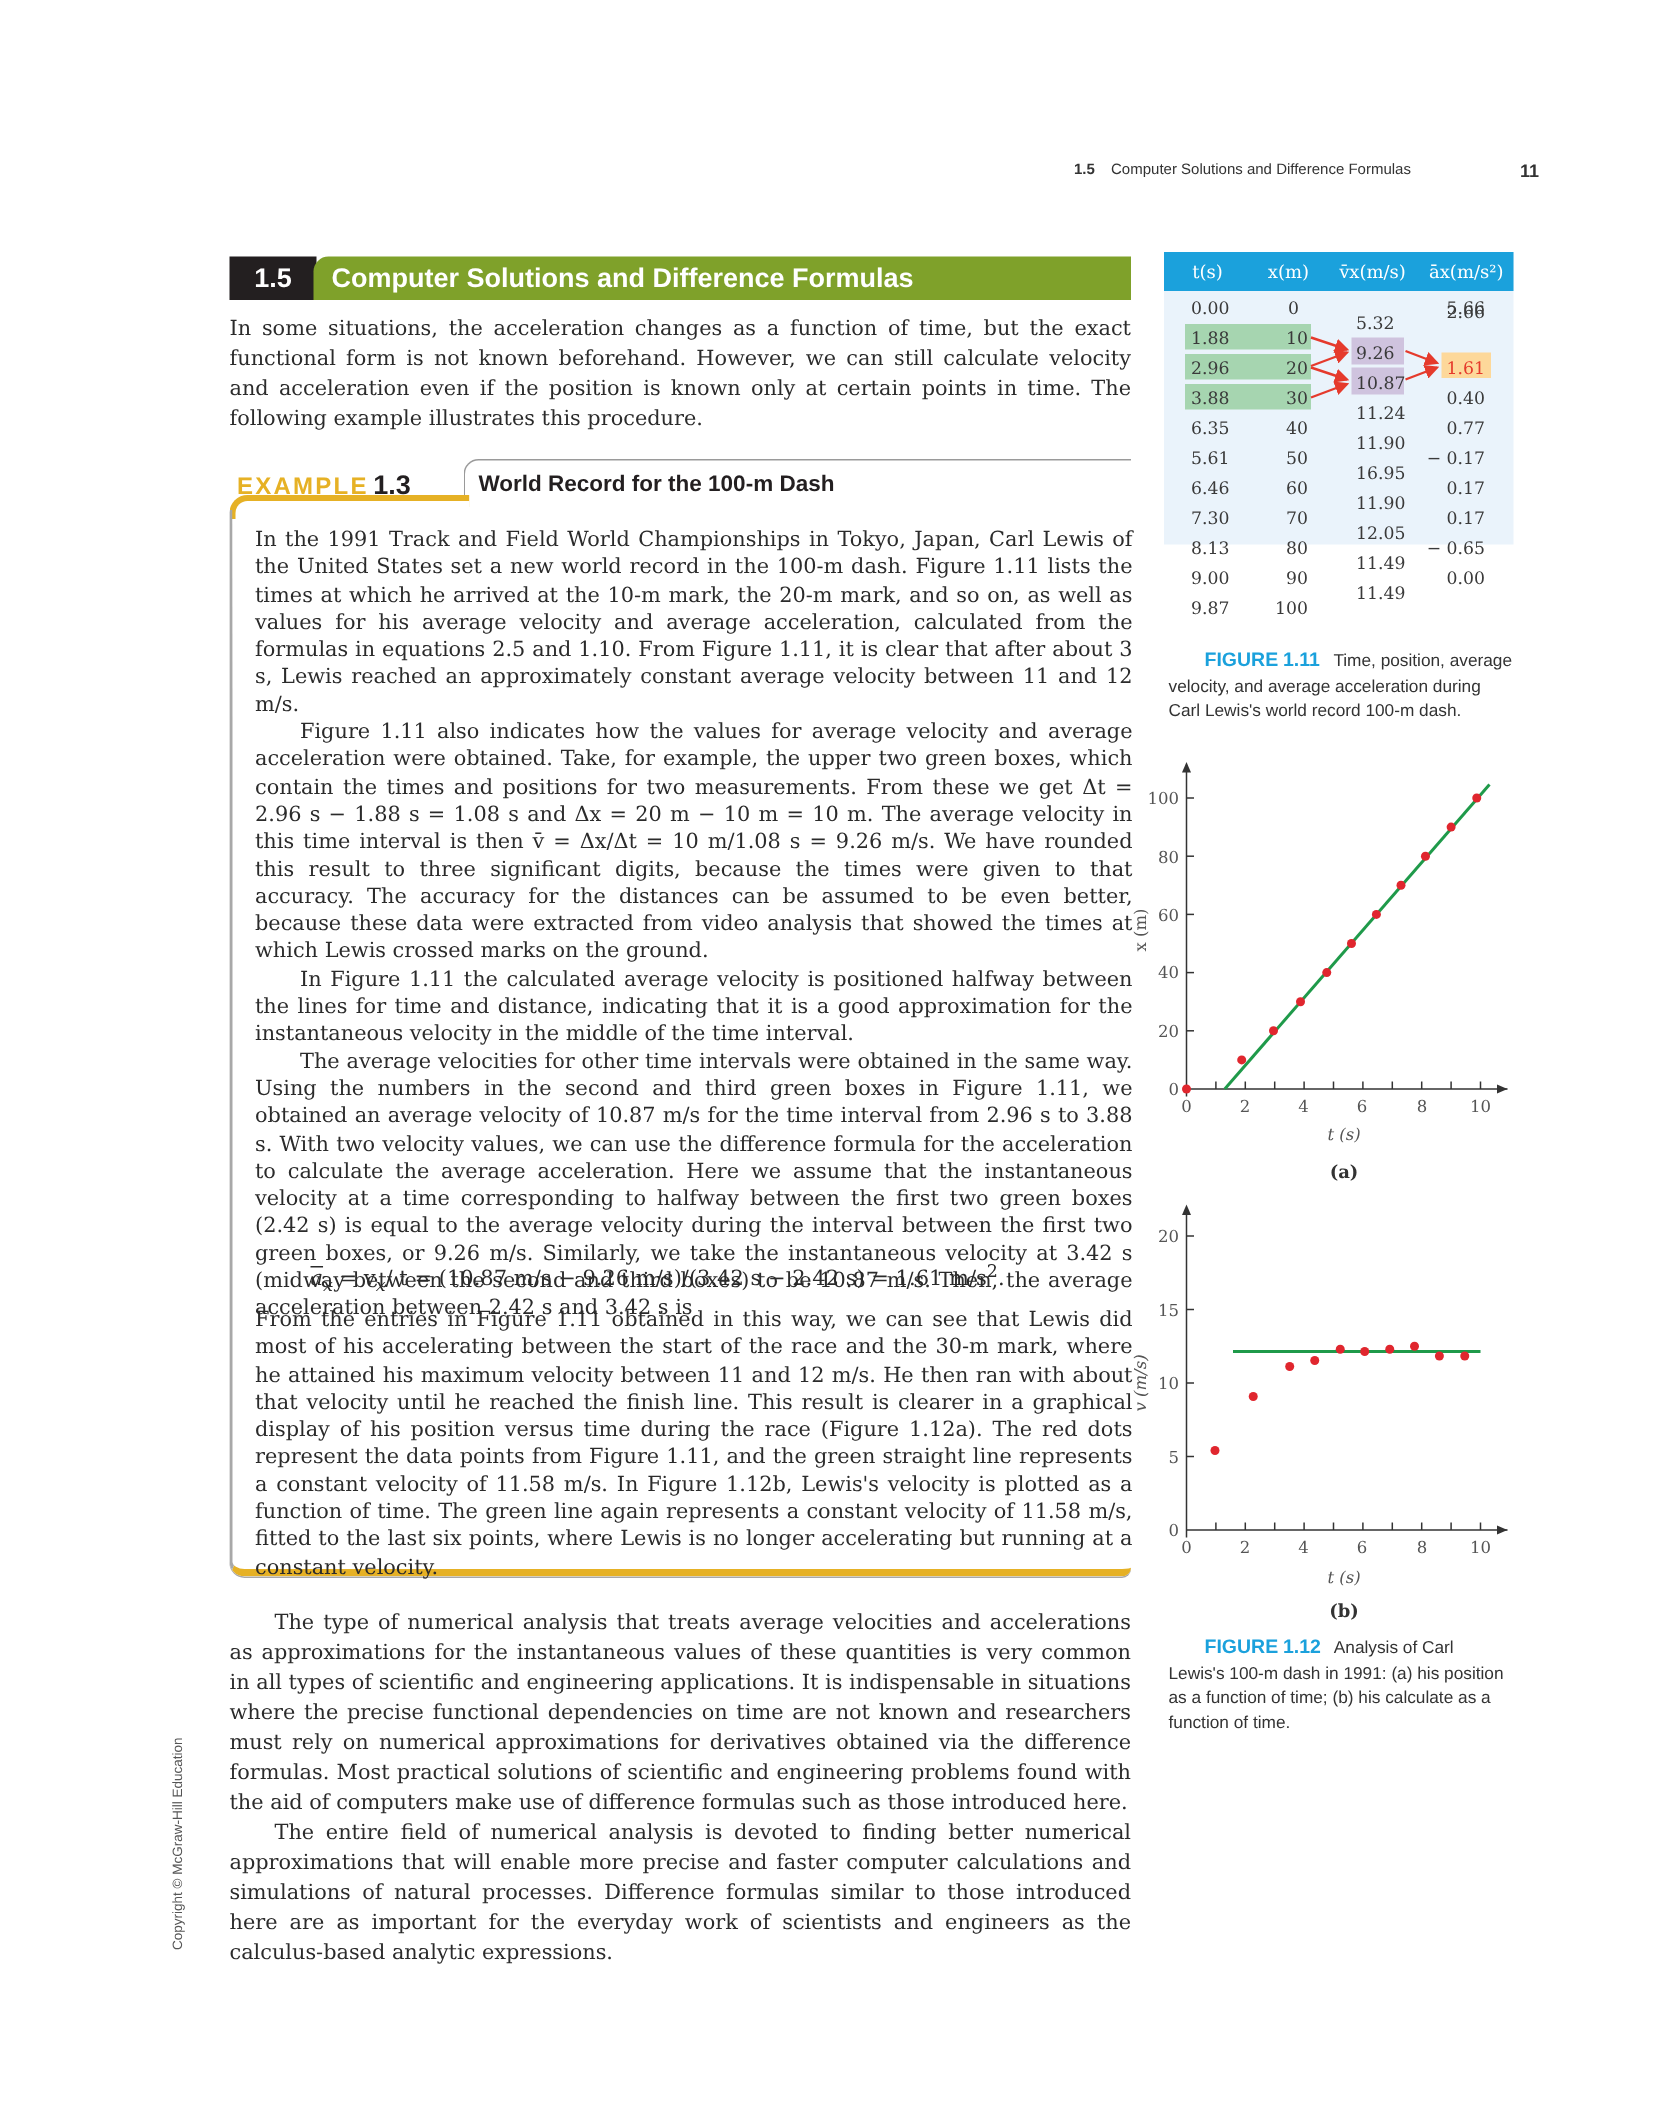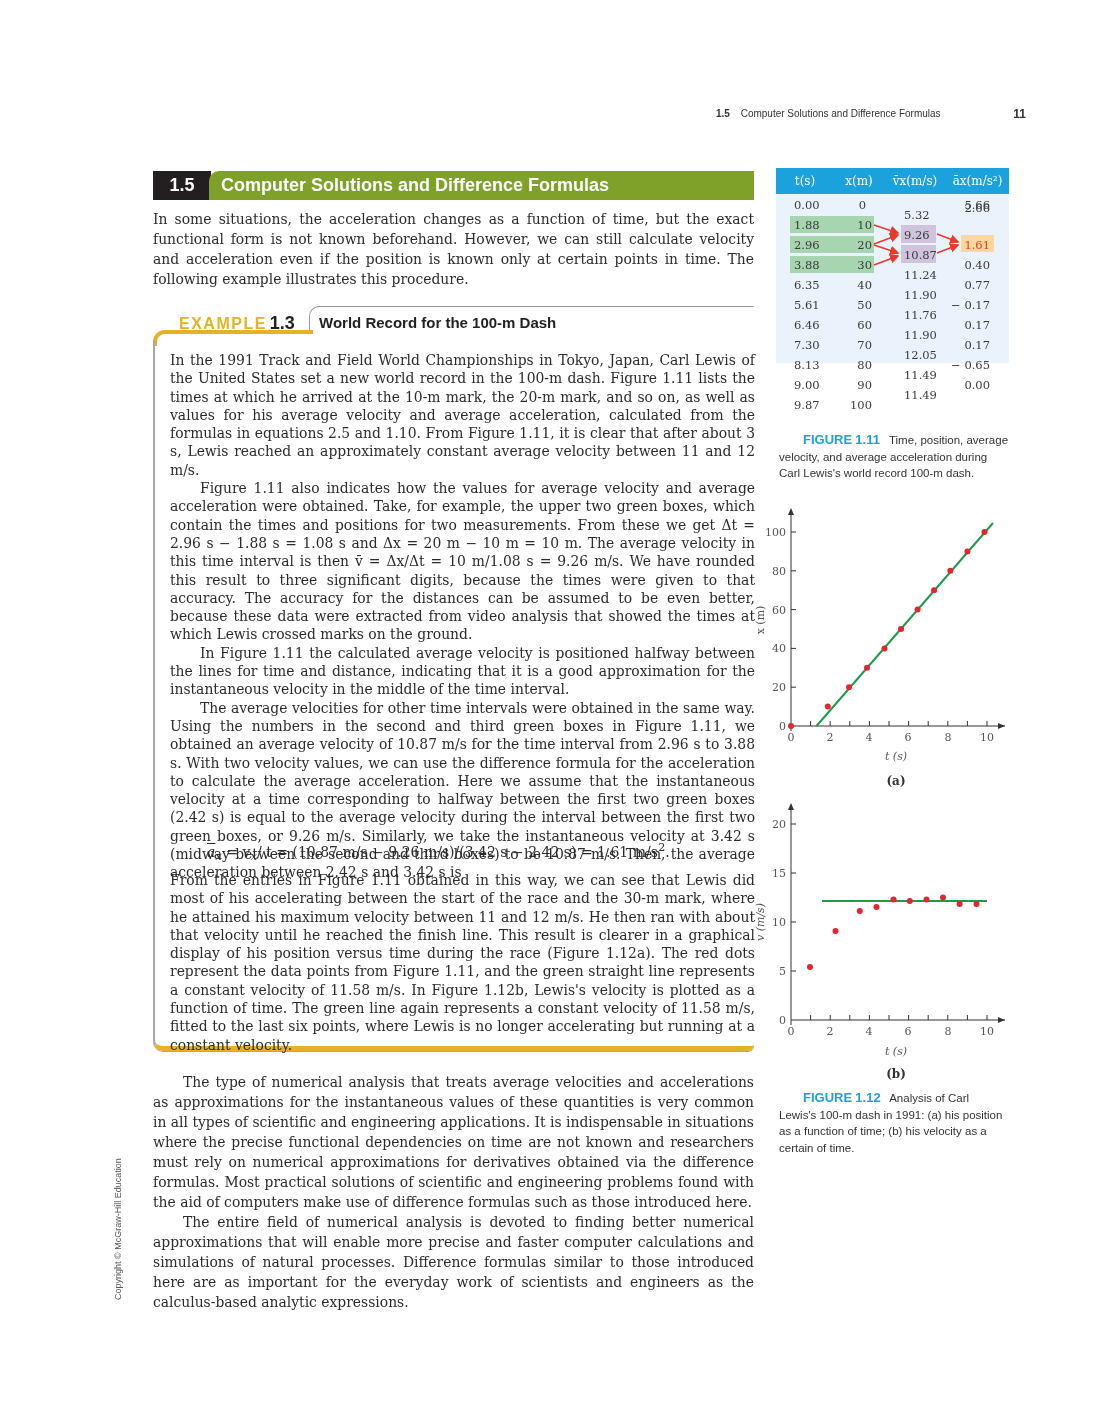--- a/index.html
+++ b/index.html
@@ -14,21 +14,21 @@
 
   .section-head { position: absolute; left: 153px; top: 171px; width: 601px; height: 29px; display: flex; }
   .section-head .sec-num { background: #231f20; color: #fff; font-family: "Liberation Sans", sans-serif; font-weight: bold; font-size: 18px; width: 58px; display: flex; align-items: center; justify-content: center; }
   .section-head .sec-title { flex: 1; background: #7fa12a; color: #fff; font-family: "Liberation Sans", sans-serif; font-weight: bold; font-size: 18px; display: flex; align-items: center; padding-left: 12px; border-top-left-radius: 10px; margin-left: -2px; }
 
   .body-text { position: absolute; left: 153px; width: 601px; font-size: 13.9px; line-height: 20px; text-align: justify; color: #2b2b2b; }
   .body-text p { text-indent: 0; }
   .body-text p.indent { text-indent: 30px; }
 
   .example-head { position: absolute; left: 153px; top: 306px; width: 601px; height: 40px; }
-  .example-head .ex-label { position: absolute; left: 26px; top: 7px; font-family: "Liberation Sans", sans-serif; font-weight: bold; font-size: 16px; color: #e6b125; letter-spacing: 1.5px; }
+  .example-head .ex-label { position: absolute; left: 5px; top: 7px; font-family: "Liberation Sans", sans-serif; font-weight: bold; font-size: 16px; color: #e6b125; letter-spacing: 1.5px; }
   .example-head .ex-label .ex-num { color: #231f20; font-size: 18px; letter-spacing: 0; margin-left: 3px; }
   .example-head .ex-title { position: absolute; left: 166px; top: 8px; font-family: "Liberation Sans", sans-serif; font-weight: bold; font-size: 15px; color: #231f20; }
   .example-head .tab-line { position: absolute; left: 156px; top: 0; right: 0; height: 24px; border-top: 1.5px solid #9a9a9a; border-left: 1.5px solid #9a9a9a; border-top-left-radius: 10px; }
   .example-head .gold-curve { position: absolute; left: 0; top: 24px; width: 160px; height: 16px; border-top: 4px solid #e6b125; border-left: 4px solid #e6b125; border-top-left-radius: 12px; }
 
   .example-box { position: absolute; left: 153px; top: 340px; width: 601px; height: 711px; border-left: 2px solid #a8a8a8; border-bottom: 5px solid #e6b125; border-bottom-left-radius: 10px; border-bottom-right-radius: 6px; box-shadow: 0 1px 0 #a8a8a8; }
   .example-box .ex-text { position: absolute; left: 15px; width: 585px; font-size: 13.9px; line-height: 18.3px; text-align: justify; color: #2b2b2b; }
   .ex-text p.indent { text-indent: 30px; }
   .equation { position: absolute; left: 52px; top: 500px; font-size: 14px; color: #2b2b2b; white-space: nowrap; }
   .equation i { font-style: italic; }
@@ -144,21 +144,21 @@
     <div class="tcell" style="top:180px; right:0;">90</div>
     <div class="tcell" style="top:200px; right:0;">100</div>
   </div>
 
   <div class="tcol" style="left:128px; top:39px;">
     <div class="tcell" style="top:0px;">5.32</div>
     <div class="tcell" style="top:20px;">9.26</div>
     <div class="tcell" style="top:40px;">10.87</div>
     <div class="tcell" style="top:60px;">11.24</div>
     <div class="tcell" style="top:80px;">11.90</div>
-    <div class="tcell" style="top:100px;">11.76</div>
+    <div class="tcell" style="top:100px;">16.95</div>
     <div class="tcell" style="top:120px;">11.90</div>
     <div class="tcell" style="top:140px;">12.05</div>
     <div class="tcell" style="top:160px;">11.49</div>
     <div class="tcell" style="top:180px;">11.49</div>
   </div>
 
   <div class="tcol" style="left:180px; top:29px; width:34px;">
     <div class="tcell" style="top:0px; right:0;">5.66</div>
     <div class="tcell" style="top:3px; right:0;">2.66</div>
     <div class="tcell val-red" style="top:40px; right:0;">1.61</div>
@@ -313,14 +313,14 @@
         <circle cx="193" cy="102.5" r="3"></circle>
         <circle cx="209.6" cy="109" r="3"></circle>
       <circle cx="226.5" cy="109" r="3"></circle>
     </g>
   </svg>
 </div>
 
 <div class="caption" style="top:1090px;">
   <span class="fig-label">FIGURE</span>
   <span class="fig-num">1.12</span>
-  <span>Analysis of Carl Lewis's 100-m dash in 1991: (a) his position as a function of time; (b) his velocity as a certain of time.</span>
+  <span>Analysis of Carl Lewis's 100-m dash in 1991: (a) his position as a function of time; (b) his calculate as a function of time.</span>
 </div>
 
 </body></html>

